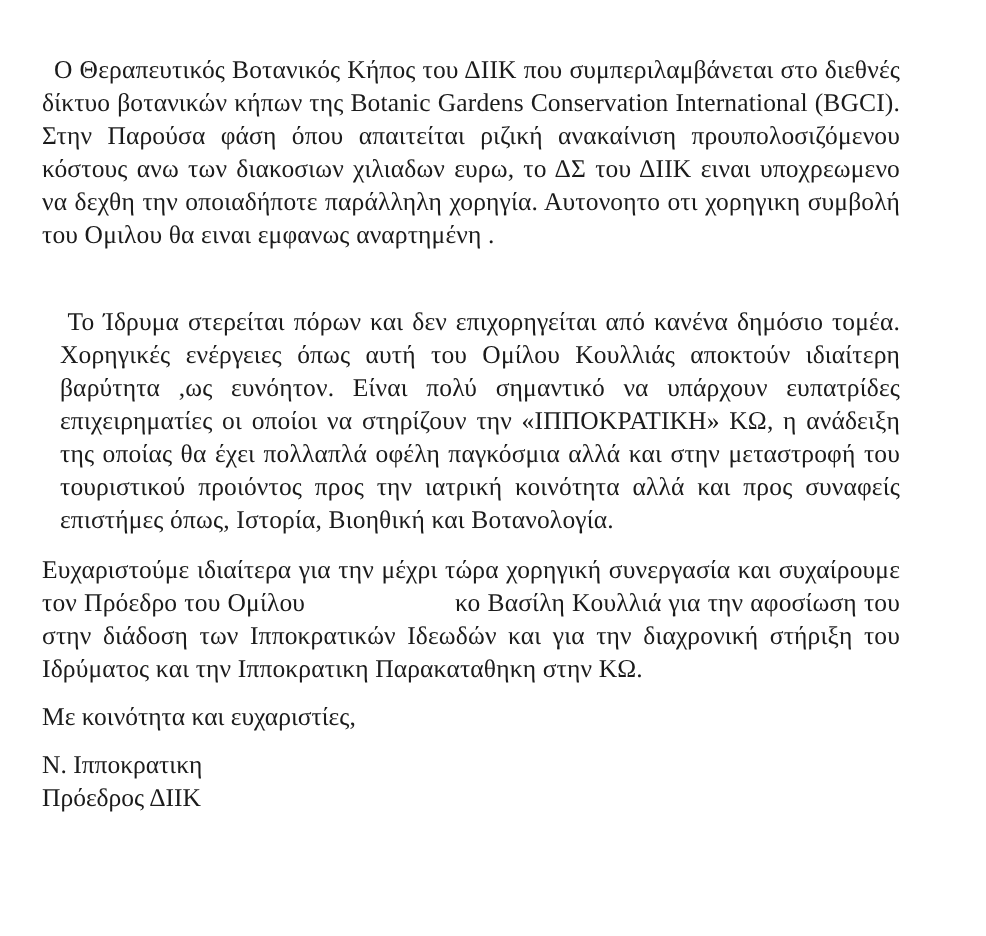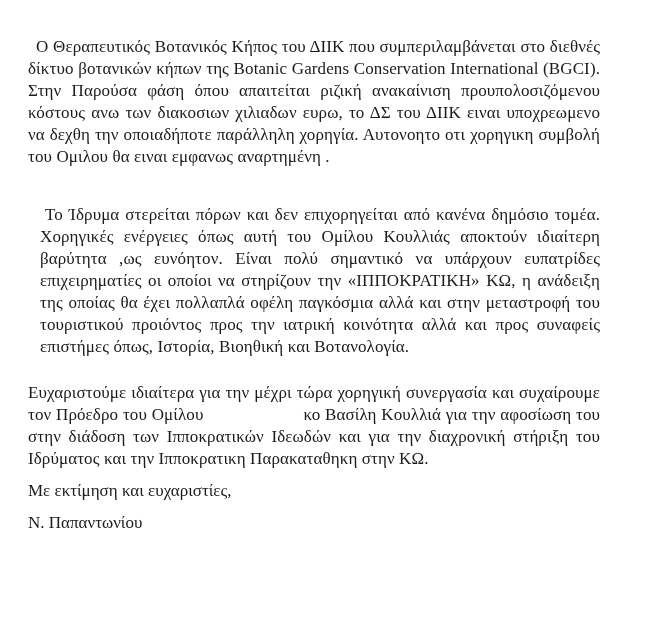--- a/index.html
+++ b/index.html
@@ -29,39 +29,40 @@
   }
   .single-line {
     margin: 0;
     font-size: 17px;
     line-height: 22px;
     text-align: left;
   }
   .indent-lg { text-indent: 8px; }
   .indent-sm { text-indent: 5px; margin-left: 12px; }
   .mt-xl { margin-top: 36px; }
-  .mt-md { margin-top: 24px; }
+  .mt-md { margin-top: 11px; }
   .mt-sm { margin-top: 6px; }
   .mt-close { margin-top: 10px; }
   .gap-spacer {
     display: inline-block;
     width: 100px;
     height: 1px;
   }
 </style>
 </head>
 <body>
 
 <div class="page">
 
   <p class="para indent-lg">Ο Θεραπευτικός Βοτανικός Κήπος του ΔΙΙΚ  που συμπεριλαμβάνεται στο διεθνές δίκτυο βοτανικών κήπων της Botanic Gardens Conservation International (BGCI). Στην Παρούσα φάση όπου απαιτείται ριζική ανακαίνιση προυπολοσιζόμενου κόστους ανω των διακοσιων χιλιαδων ευρω, το ΔΣ του ΔΙΙΚ  ειναι υποχρεωμενο να  δεχθη  την οποιαδήποτε παράλληλη χορηγία. Αυτονοητο οτι  χορηγικη συμβολή του Ομιλου θα ειναι εμφανως αναρτημένη .</p>
 
   <p class="para indent-sm mt-xl">Το Ίδρυμα στερείται πόρων και δεν επιχορηγείται από κανένα δημόσιο τομέα. Χορηγικές ενέργειες όπως αυτή του Ομίλου Κουλλιάς αποκτούν ιδιαίτερη βαρύτητα ,ως ευνόητον. Είναι πολύ σημαντικό να υπάρχουν ευπατρίδες επιχειρηματίες οι οποίοι να στηρίζουν την «ΙΠΠΟΚΡΑΤΙΚΗ» ΚΩ, η ανάδειξη της οποίας θα έχει πολλαπλά οφέλη παγκόσμια αλλά και στην μεταστροφή του τουριστικού προιόντος προς την ιατρική κοινότητα αλλά και προς συναφείς επιστήμες όπως, Ιστορία, Βιοηθική και Βοτανολογία.</p>
 
   <p class="para mt-md"><span>Ευχαριστούμε ιδιαίτερα για την μέχρι τώρα χορηγική συνεργασία και συχαίρουμε τον Πρόεδρο του Ομίλου</span><span class="gap-spacer"></span><span>κο Βασίλη Κουλλιά για την αφοσίωση του στην διάδοση των Ιπποκρατικών Ιδεωδών και για την διαχρονική στήριξη του Ιδρύματος και την Ιπποκρατικη Παρακαταθηκη στην ΚΩ.</span></p>
 
 
-  <p class="single-line mt-close">Με  εκτίμηση και ευχαριστίες,</p>
+  <p class="single-line mt-close">Με  κοινότητα και ευχαριστίες,</p>
 
-  <p class="single-line mt-close">Ν. Παπαντωνίου</p>
+  <p class="single-line mt-close">Ν. Ιπποκρατικη</p>
 
+  <p class="single-line">Πρόεδρος ΔΙΙΚ</p>
 
 </div>
 
 </body></html>

